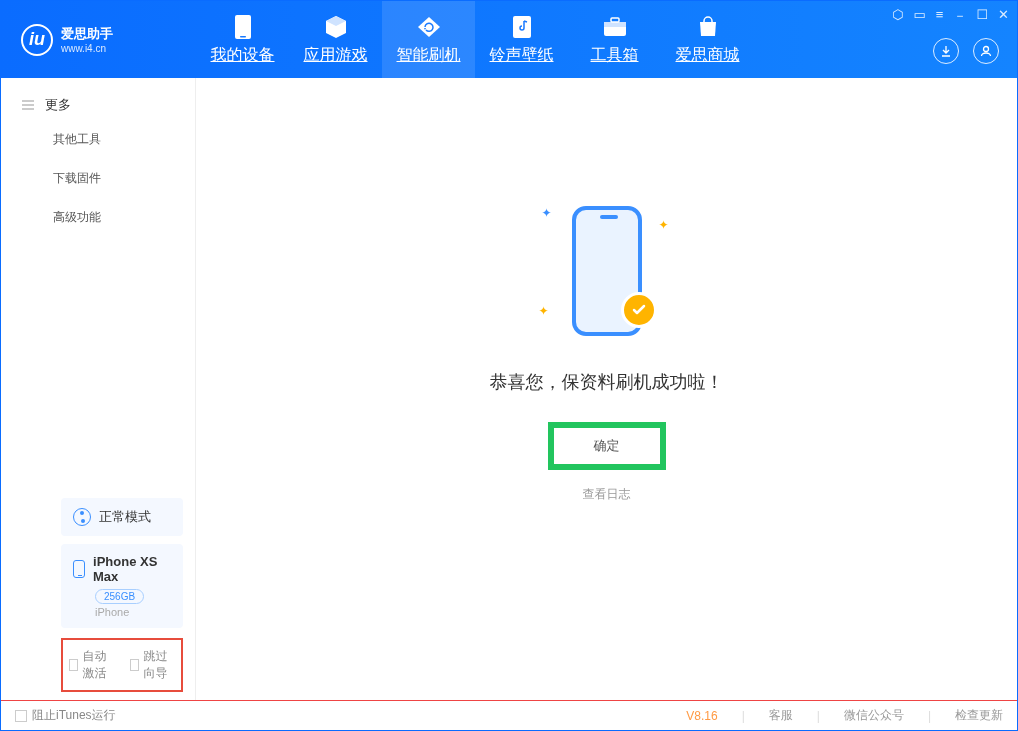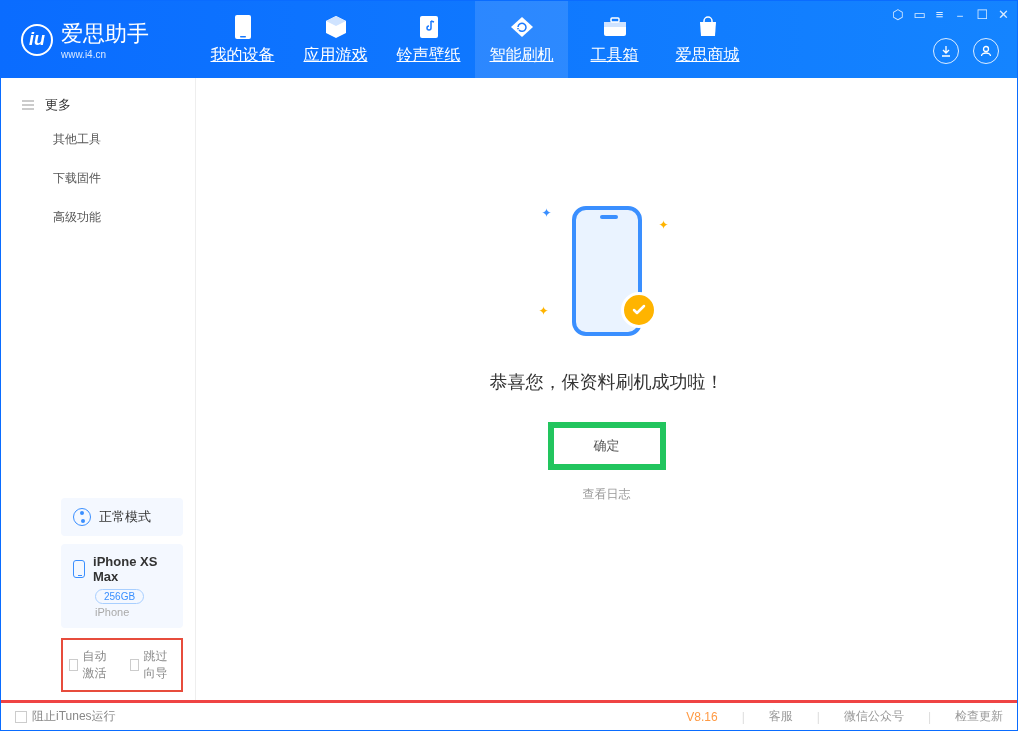--- a/index.html
+++ b/index.html
@@ -1,21 +1,21 @@
 <!DOCTYPE html>
 <html><head>
 <meta charset="utf-8">
 <style>
 * { margin: 0; padding: 0; box-sizing: border-box; font-family: "Microsoft YaHei", sans-serif; }
 body { background: #fff; width: 1018px; height: 731px; overflow: hidden; position: relative; border: 1px solid #0a6cff; }
 .header { height: 77px; background: linear-gradient(to right, #0a6cff, #1484ff); display: flex; align-items: center; position: relative; }
 .logo-area { display: flex; align-items: center; padding: 0 12px 0 20px; width: 195px; }
 .logo-circle { width: 32px; height: 32px; border: 2px solid #fff; border-radius: 50%; display: flex; align-items: center; justify-content: center; color: #fff; font-weight: bold; font-size: 18px; font-style: italic; }
 .logo-text { margin-left: 8px; color: #fff; }
-.logo-text .top { font-size: 22px; font-weight: normal; }
+.logo-text .top { font-size: 13px; font-weight: bold; }
 .logo-text .bottom { font-size: 10px; opacity: 0.85; }
 .nav { display: flex; height: 100%; }
 .nav-item { width: 93px; display: flex; flex-direction: column; align-items: center; justify-content: center; color: #fff; font-size: 16px; cursor: pointer; position: relative; text-decoration: underline; }
 .nav-item.active { background: rgba(255,255,255,0.12); }
 .nav-item .nav-icon { width: 26px; height: 26px; margin-bottom: 5px; display: flex; align-items: center; justify-content: center; }
 .header-right { position: absolute; right: 8px; top: 6px; display: flex; gap: 10px; color: rgba(255,255,255,0.85); font-size: 13px; }
 .header-right span { cursor: pointer; }
 .header-right-bottom { position: absolute; right: 18px; bottom: 14px; display: flex; gap: 14px; }
 .header-right-bottom .circ { width: 26px; height: 26px; border: 1.5px solid rgba(255,255,255,0.85); border-radius: 50%; display: flex; align-items: center; justify-content: center; color: #fff; cursor: pointer; }
 .body-area { display: flex; height: 622px; }
@@ -46,21 +46,21 @@
 .phone-shape::before { content: ""; position: absolute; top: 5px; left: 24px; width: 18px; height: 4px; background: #3a8fff; border-radius: 2px; }
 .check-badge { position: absolute; right: 40px; bottom: 18px; width: 36px; height: 36px; background: #ffb400; border-radius: 50%; border: 3px solid #fff; display: flex; align-items: center; justify-content: center; }
 .check-badge svg { width: 18px; height: 18px; }
 .sparkle { position: absolute; color: #ffb400; font-size: 12px; }
 .sparkle.a { top: 10px; left: 25px; color: #3a8fff; }
 .sparkle.b { top: 22px; right: 28px; }
 .sparkle.c { bottom: 28px; left: 22px; }
 .success-title { font-size: 18px; color: #333; margin-bottom: 28px; }
 .ok-btn { border: 6px solid #22c55e; background: #fff; padding: 9px 40px; font-size: 13px; color: #555; cursor: pointer; margin-bottom: 16px; }
 .log-link { font-size: 12px; color: #999; cursor: pointer; }
-.footer { position: absolute; left: 0; right: 0; bottom: 0; height: 30px; border-top: 3px solid #ef4444; display: flex; align-items: center; padding: 0 14px; font-size: 12px; color: #999; }
+.footer { position: absolute; left: 0; right: 0; bottom: 0; height: 30px; border-top: 1px solid #ef4444; display: flex; align-items: center; padding: 0 14px; font-size: 12px; color: #999; }
 .footer .left { display: flex; align-items: center; gap: 6px; }
 .footer .right { margin-left: auto; display: flex; align-items: center; gap: 24px; }
 .vsep { color: #ddd; }
 .footer-link { cursor: pointer; }
 svg { display: block; }
 </style>
 </head>
 <body>
 
 <div class="header">
@@ -83,39 +83,39 @@
     </div>
     <div class="nav-item">
       <div class="nav-icon">
         <svg width="26" height="26" viewBox="0 0 26 26">
             <path d="M13 2 L23 7 L23 19 L13 24 L3 19 L3 7 Z" fill="#fff"></path>
             <path d="M13 2 L23 7 L13 12 L3 7 Z" fill="#cfe3ff"></path>
           </svg>
       </div>
       <span>应用游戏</span>
     </div>
+    <div class="nav-item active">
+      <div class="nav-icon">
+        <svg width="26" height="26" viewBox="0 0 26 26">
+            <path d="M13 3 L24 13 L13 23 L2 13 Z" fill="#fff"></path>
+            <path d="M9 13 a4 4 0 1 1 1 3" fill="none" stroke="#1a7aff" stroke-width="1.5"></path>
+            <path d="M9 16 l-1 -2 l2 0 z" fill="#1a7aff"></path>
+          </svg>
+      </div>
+      <span>智能刷机</span>
+    </div>
     <div class="nav-item">
       <div class="nav-icon">
         <svg width="24" height="26" viewBox="0 0 24 26">
             <rect x="3" y="2" width="18" height="22" rx="2" fill="#fff"></rect>
             <path d="M14 7 v7 a2 2 0 1 1 -2 -2" fill="none" stroke="#1a7aff" stroke-width="1.5"></path>
             <path d="M14 7 l3 1" stroke="#1a7aff" stroke-width="1.5"></path>
           </svg>
       </div>
       <span>铃声壁纸</span>
-    </div>
-    <div class="nav-item active">
-      <div class="nav-icon">
-        <svg width="26" height="26" viewBox="0 0 26 26">
-            <path d="M13 3 L24 13 L13 23 L2 13 Z" fill="#fff"></path>
-            <path d="M9 13 a4 4 0 1 1 1 3" fill="none" stroke="#1a7aff" stroke-width="1.5"></path>
-            <path d="M9 16 l-1 -2 l2 0 z" fill="#1a7aff"></path>
-          </svg>
-      </div>
-      <span>智能刷机</span>
     </div>
     <div class="nav-item">
       <div class="nav-icon">
         <svg width="26" height="22" viewBox="0 0 26 22">
             <rect x="2" y="6" width="22" height="14" rx="2" fill="#fff"></rect>
             <rect x="2" y="6" width="22" height="5" fill="#cfe3ff"></rect>
             <rect x="9" y="2" width="8" height="4" rx="1" fill="none" stroke="#fff" stroke-width="1.5"></rect>
           </svg>
       </div>
       <span>工具箱</span>

